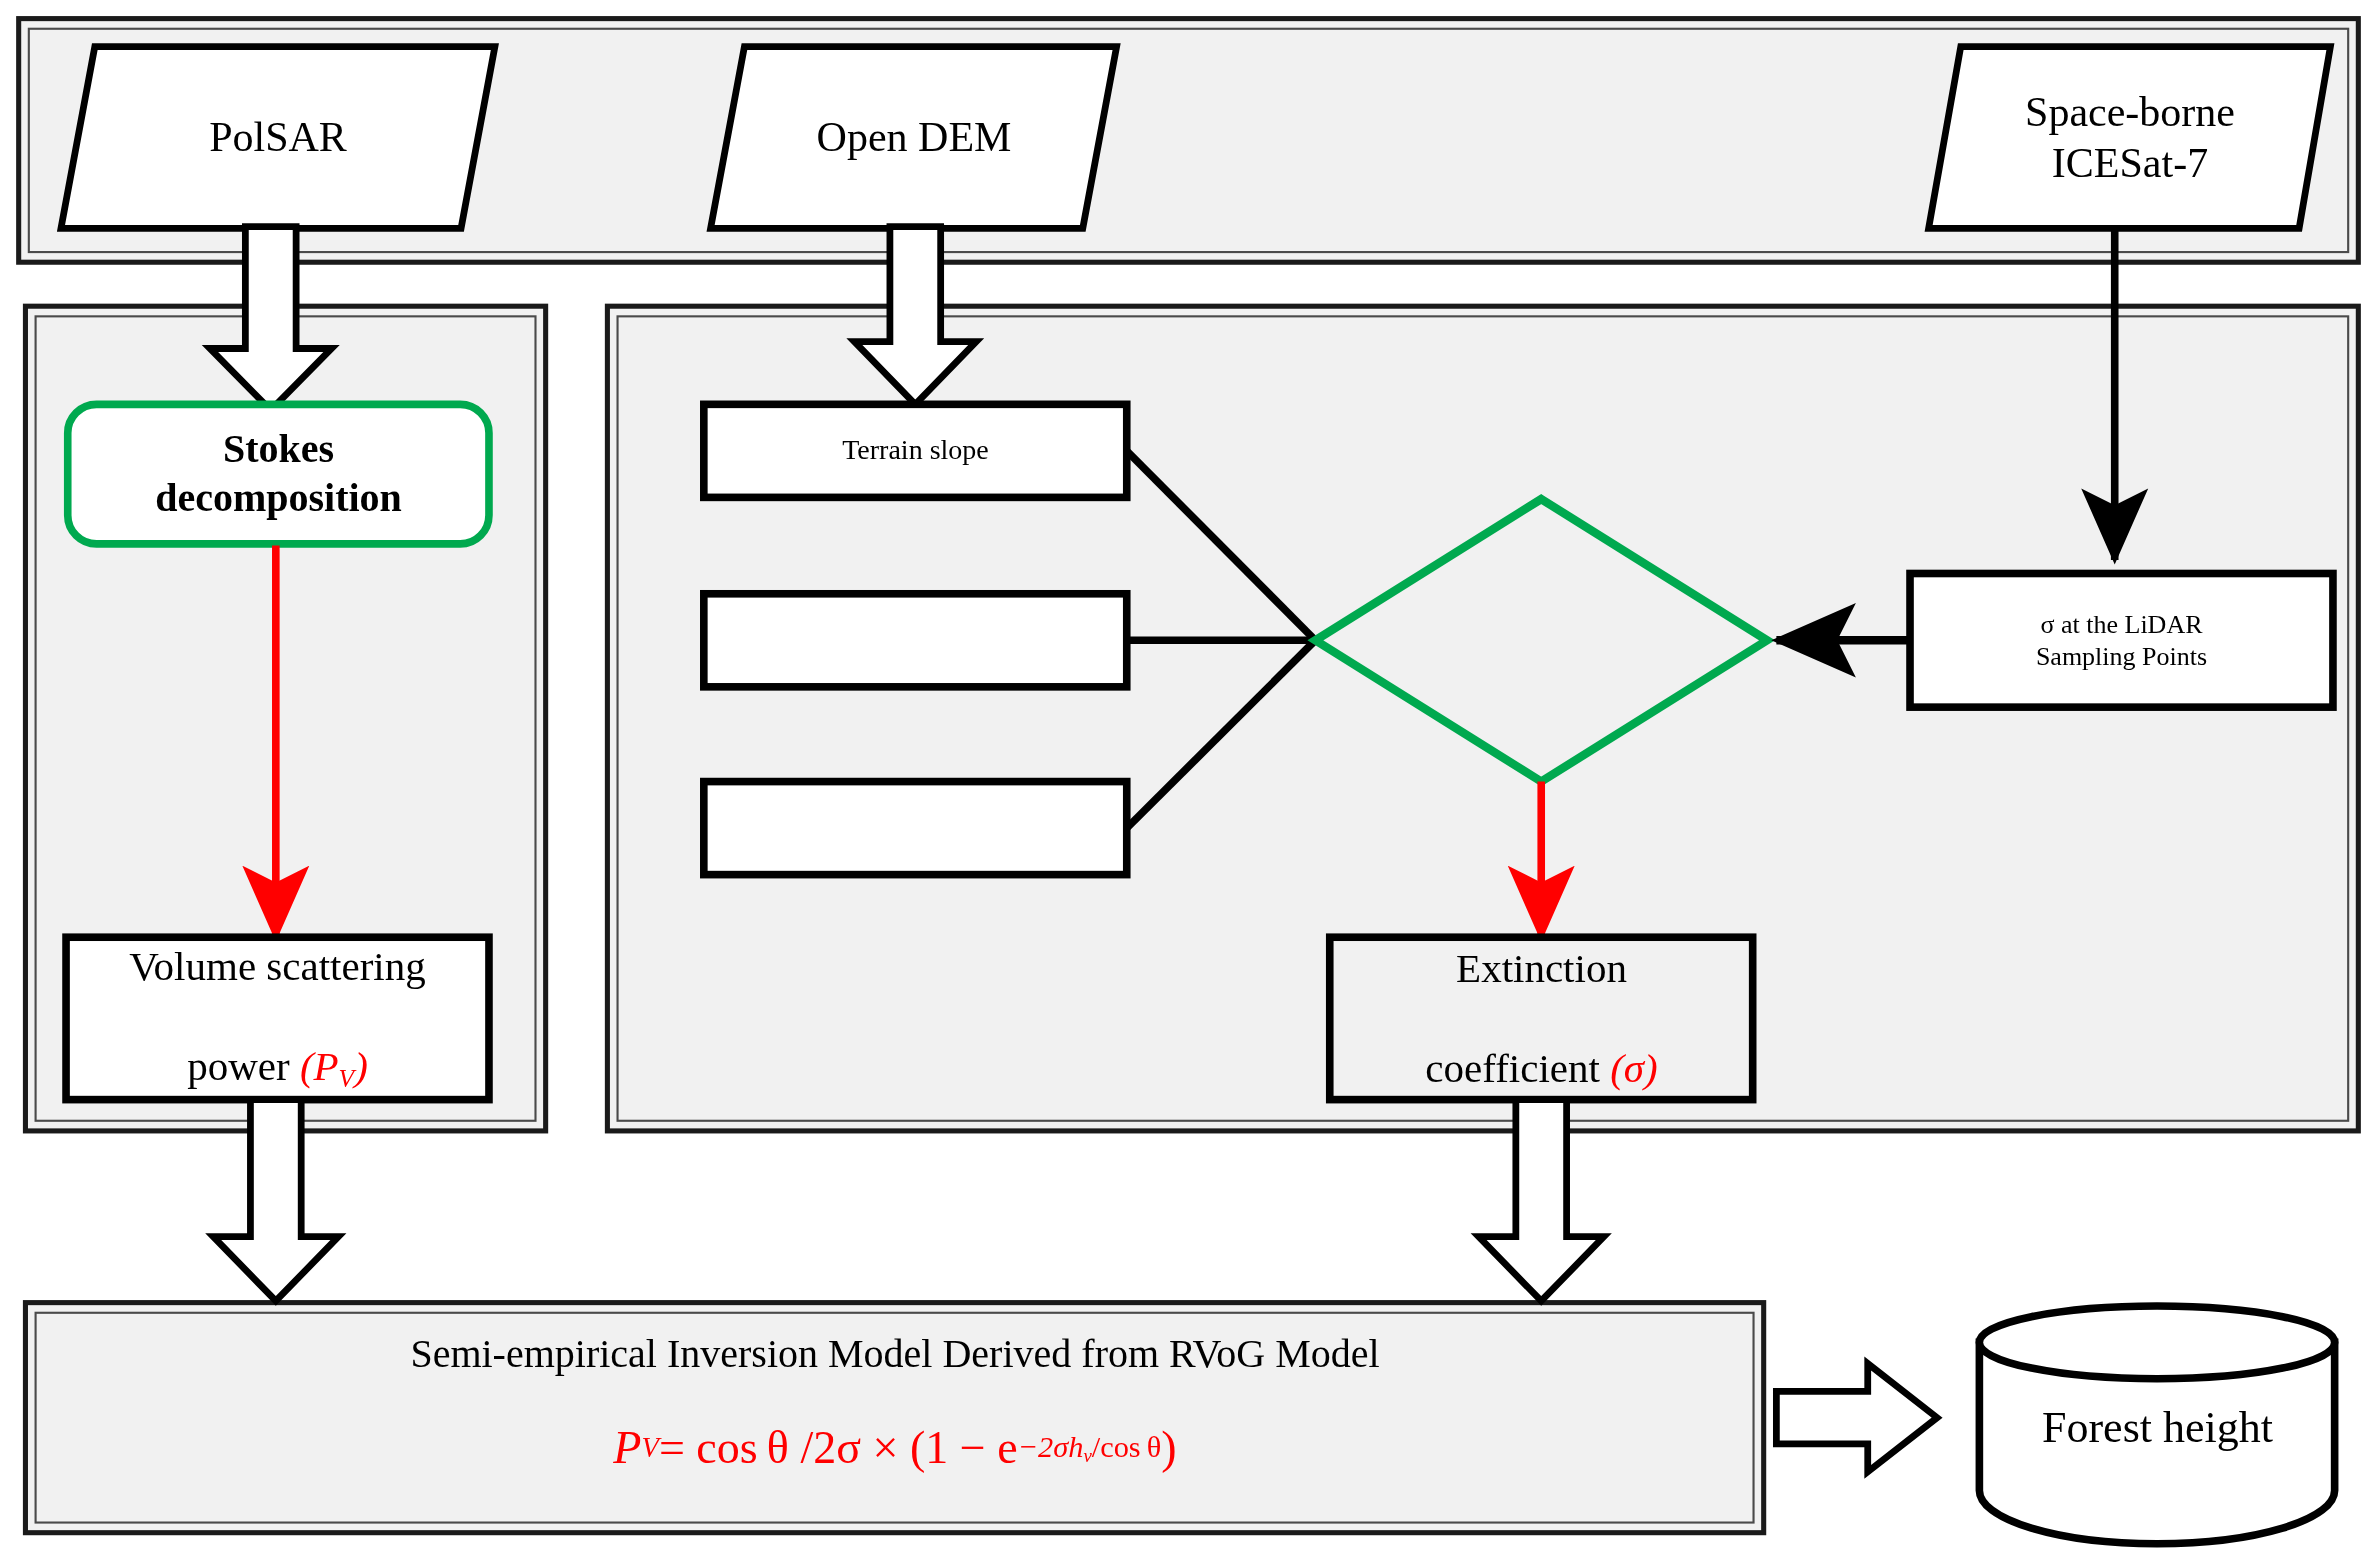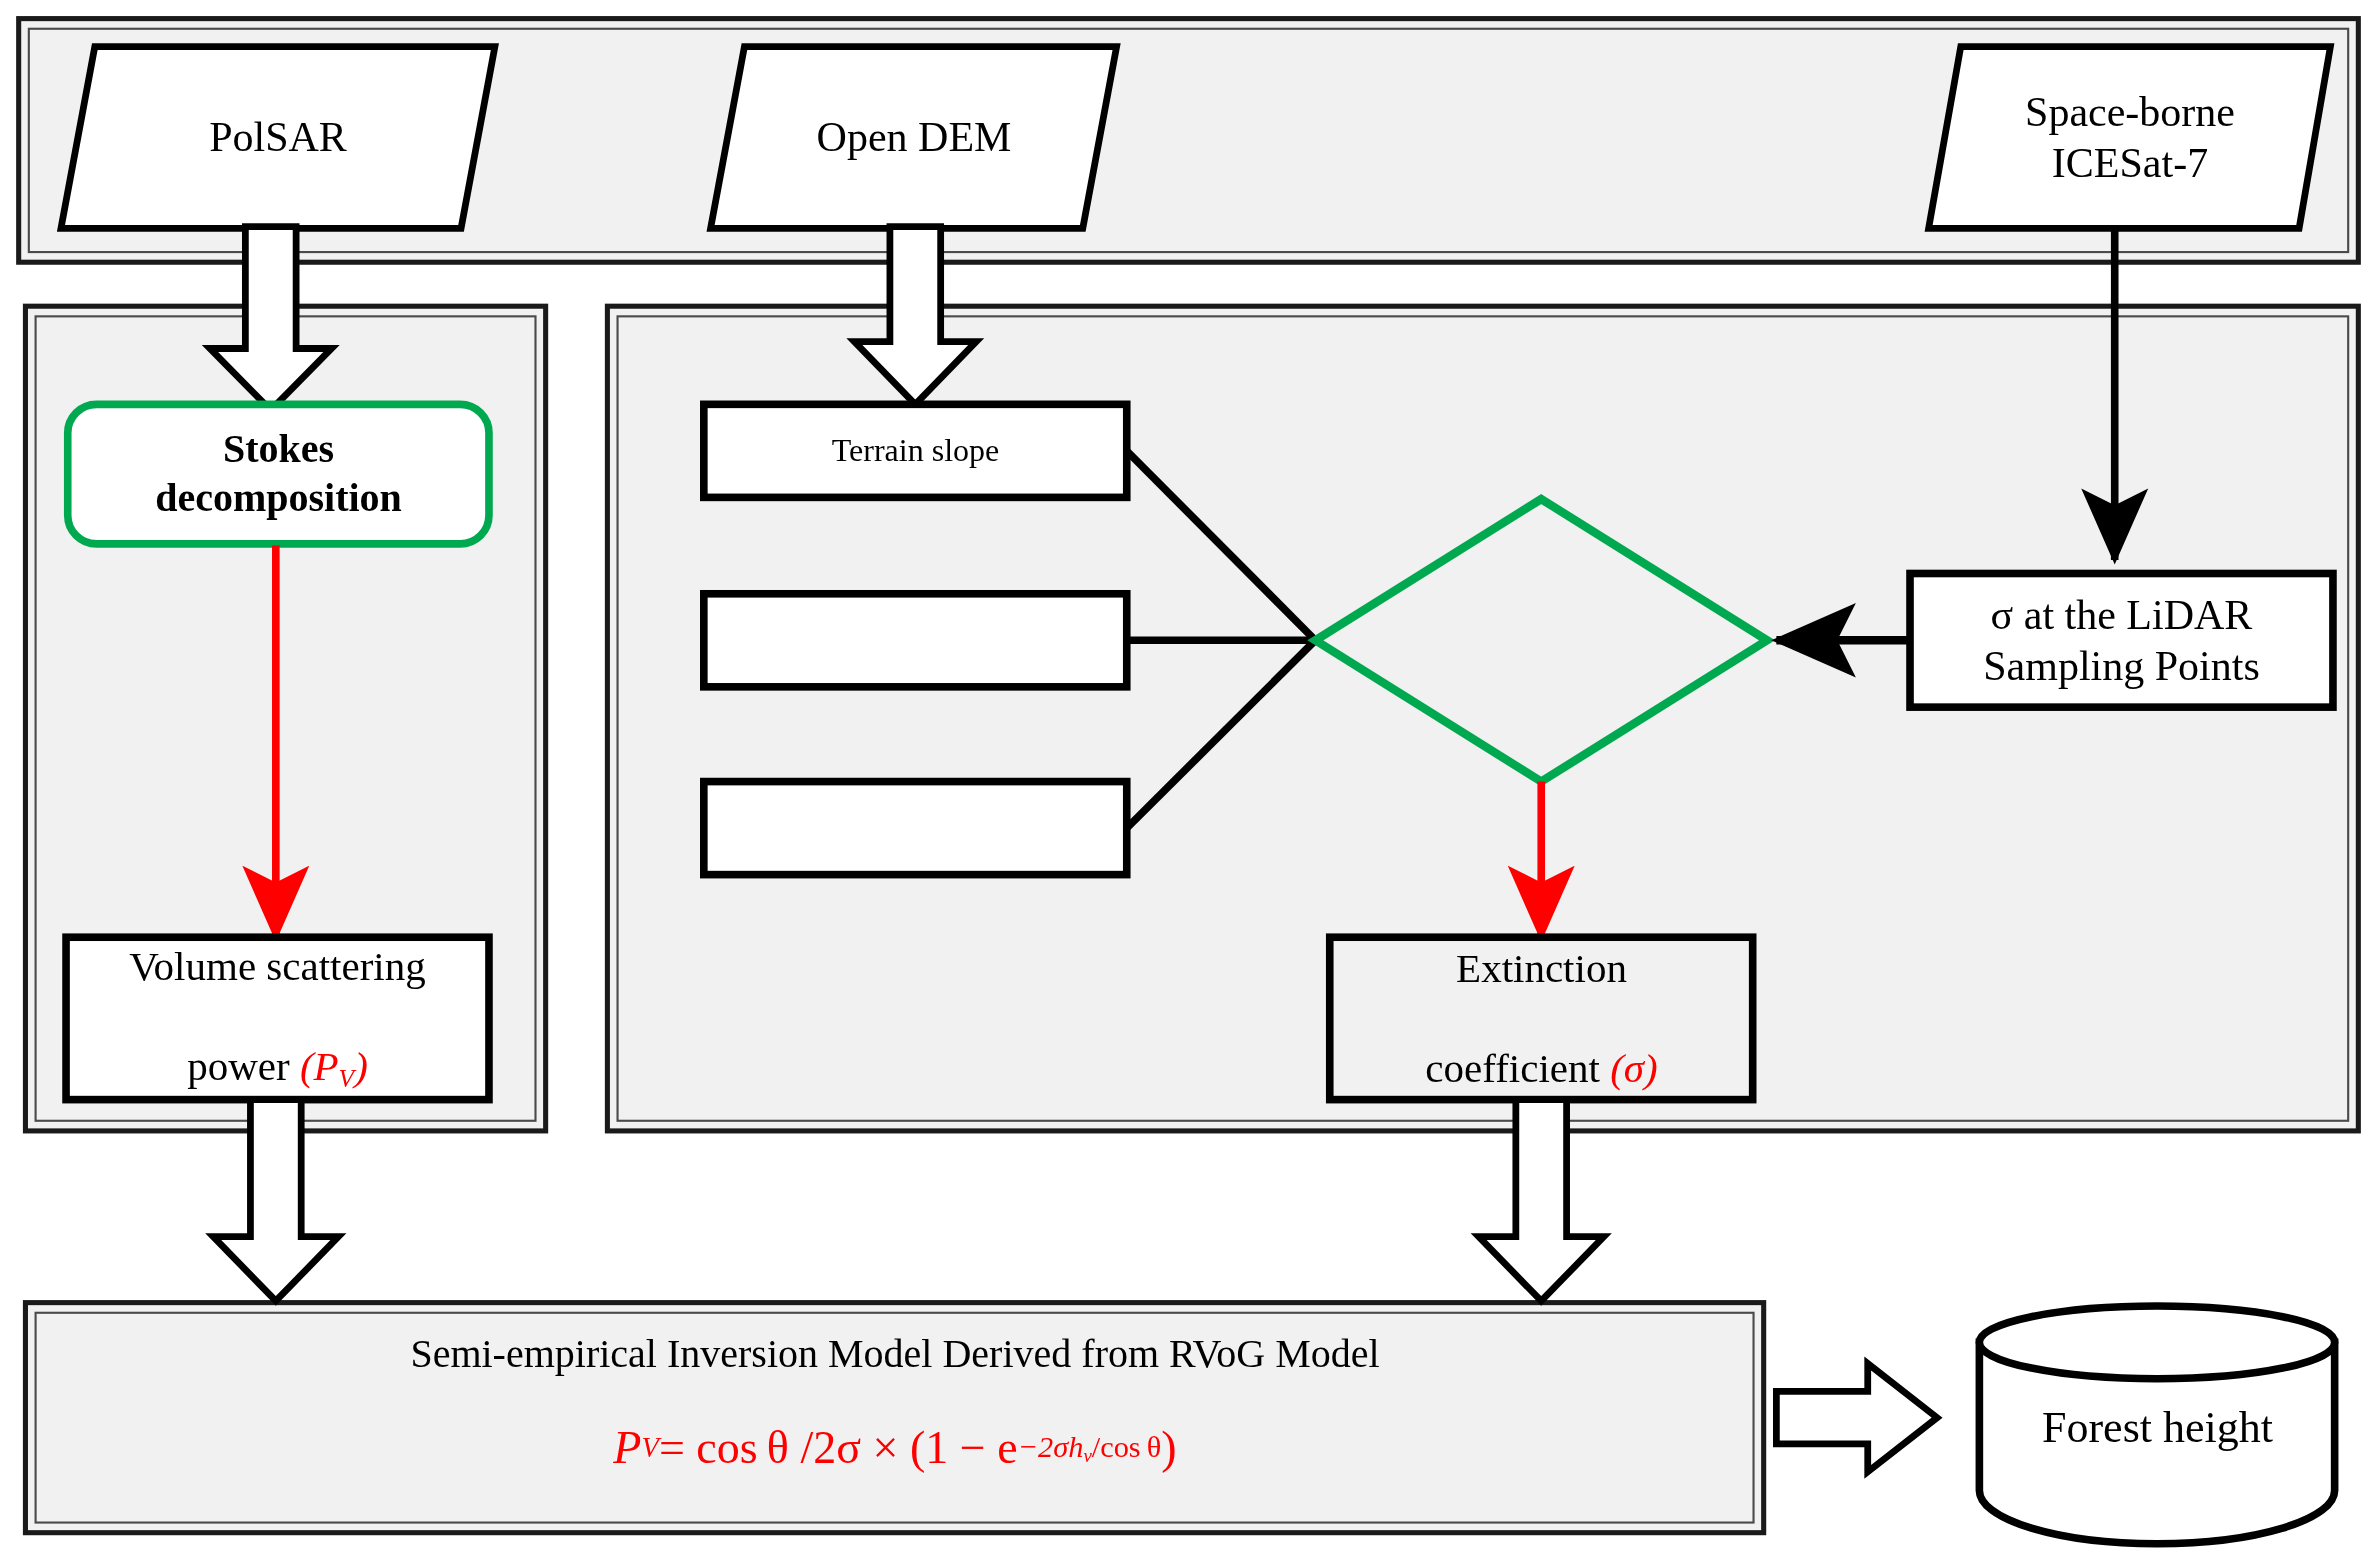--- a/index.html
+++ b/index.html
@@ -26,23 +26,23 @@
     align-items: center;
     justify-content: center;
     text-align: center;
     line-height: 1.22;
     color: #000;
     pointer-events: none;
     white-space: pre-line;
   }
   .lbl-src     { font-size: 42px; }
   .lbl-bold    { font-size: 40px; font-weight: bold; }
-  .lbl-feature { font-size: 32px; }
+  .lbl-feature { font-size: 28px; }
   .lbl-out     { font-size: 41px; }
-  .lbl-sigma   { font-size: 42px; }
+  .lbl-sigma   { font-size: 26px; }
   .lbl-title   { font-size: 40px; }
   .lbl-formula { font-size: 46px; color: #ff0000; }
   .lbl-cyl     { font-size: 44px; text-align: right; }
   .red  { color:#ff0000; }
   .ital { font-style: italic; }
   sub   { font-size: 0.62em; vertical-align: -0.28em; font-style: italic;}
   sup   { font-size: 0.66em; vertical-align: 0.48em; }
 </style>
 </head>
 <body>

